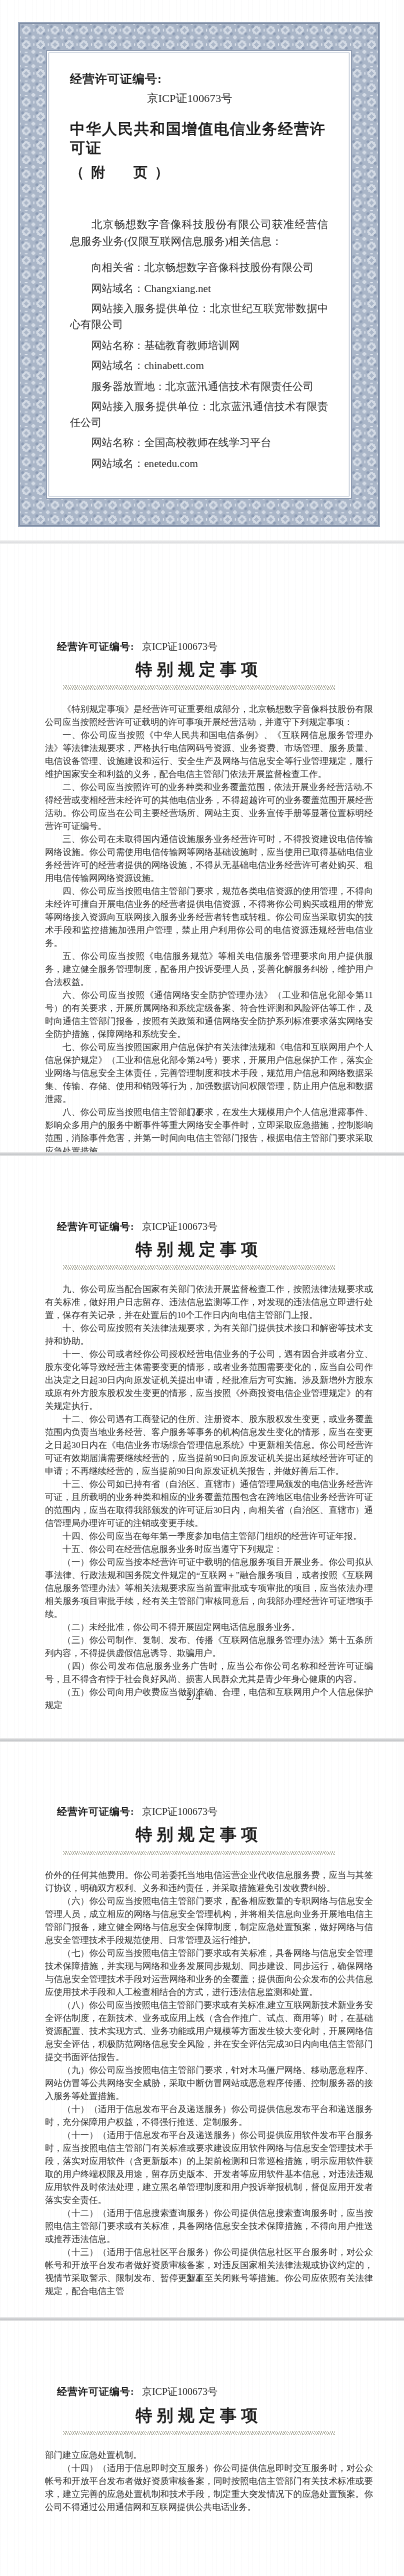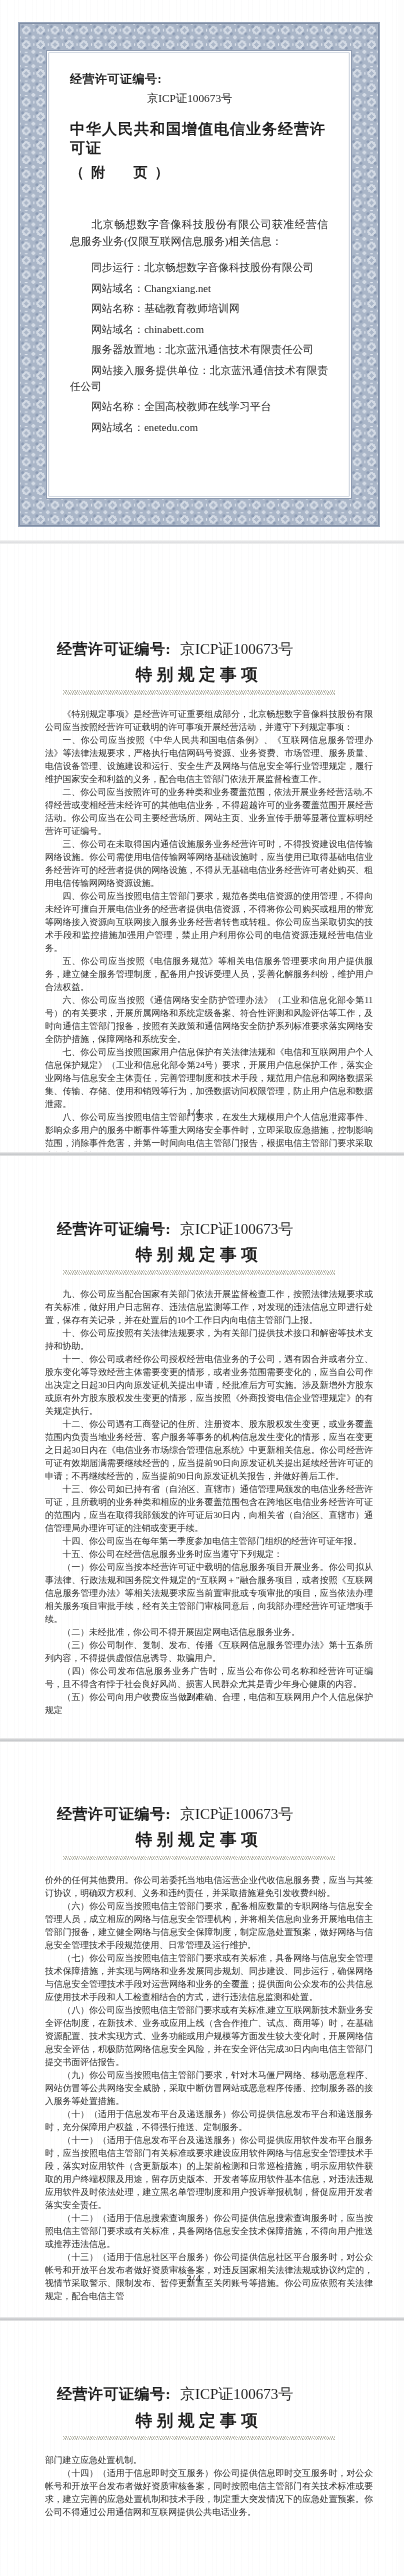--- a/index.html
+++ b/index.html
@@ -58,21 +58,21 @@
     margin: 4.6px 0; font-size: 10.6px; line-height: 1.5;
     text-indent: 2em; text-align: justify;
   }
 
   
   .sheet-prov2 { height: 608px; padding-top: 96px; }
   .sheet-prov3 { height: 582px; padding-top: 64px; }
   .sheet-prov4 { height: 575px; padding-top: 63px; }
   .sheet-prov5 { height: 551px; padding-top: 64px; }
 
-  .prov-header { padding-left: 57px; font-size: 15px; }
+  .prov-header { padding-left: 57px; font-size: 10px; }
   .prov-header .lbl { font-weight: 700; letter-spacing: 0.5px; }
   .prov-header .num { margin-left: 5.2px; }
   .prov-title {
     margin: 5.2px 0 4.1px; text-align: center;
     font-size: 16.5px; font-weight: 700; letter-spacing: 4.6px;
   }
   .wavy-rule {
     width: 272px; height: 4.6px; margin: 0 auto 13.4px;
     background:
       repeating-linear-gradient(115deg, #9a9a8c 0 0.8px, rgba(0,0,0,0) 0.8px 1.6px,
@@ -97,22 +97,23 @@
 <body>
 
 <div class="sheet sheet-cert">
   <div class="cert-frame">
     <div class="cert-paper">
       <div class="cert-no-label">经营许可证编号:</div>
       <div class="cert-no-value">京ICP证100673号</div>
       <div class="cert-title">中华人民共和国增值电信业务经营许可证</div>
       <div class="cert-subtitle">（附　页）</div>
       <p class="cert-intro">北京畅想数字音像科技股份有限公司获准经营信息服务业务(仅限互联网信息服务)相关信息：</p>
-      <p class="cert-entry">同步运行：北京畅想数字音像科技股份有限公司</p>
+      <p class="cert-entry">向相关省：北京畅想数字音像科技股份有限公司</p>
       <p class="cert-entry">网站域名：Changxiang.net</p>
+      <p class="cert-entry">网站接入服务提供单位：北京世纪互联宽带数据中心有限公司</p>
       <p class="cert-entry">网站名称：基础教育教师培训网</p>
       <p class="cert-entry">网站域名：chinabett.com</p>
       <p class="cert-entry">服务器放置地：北京蓝汛通信技术有限责任公司</p>
       <p class="cert-entry">网站接入服务提供单位：北京蓝汛通信技术有限责任公司</p>
       <p class="cert-entry">网站名称：全国高校教师在线学习平台</p>
       <p class="cert-entry">网站域名：enetedu.com</p>
 
     </div>
   </div>
 </div>

